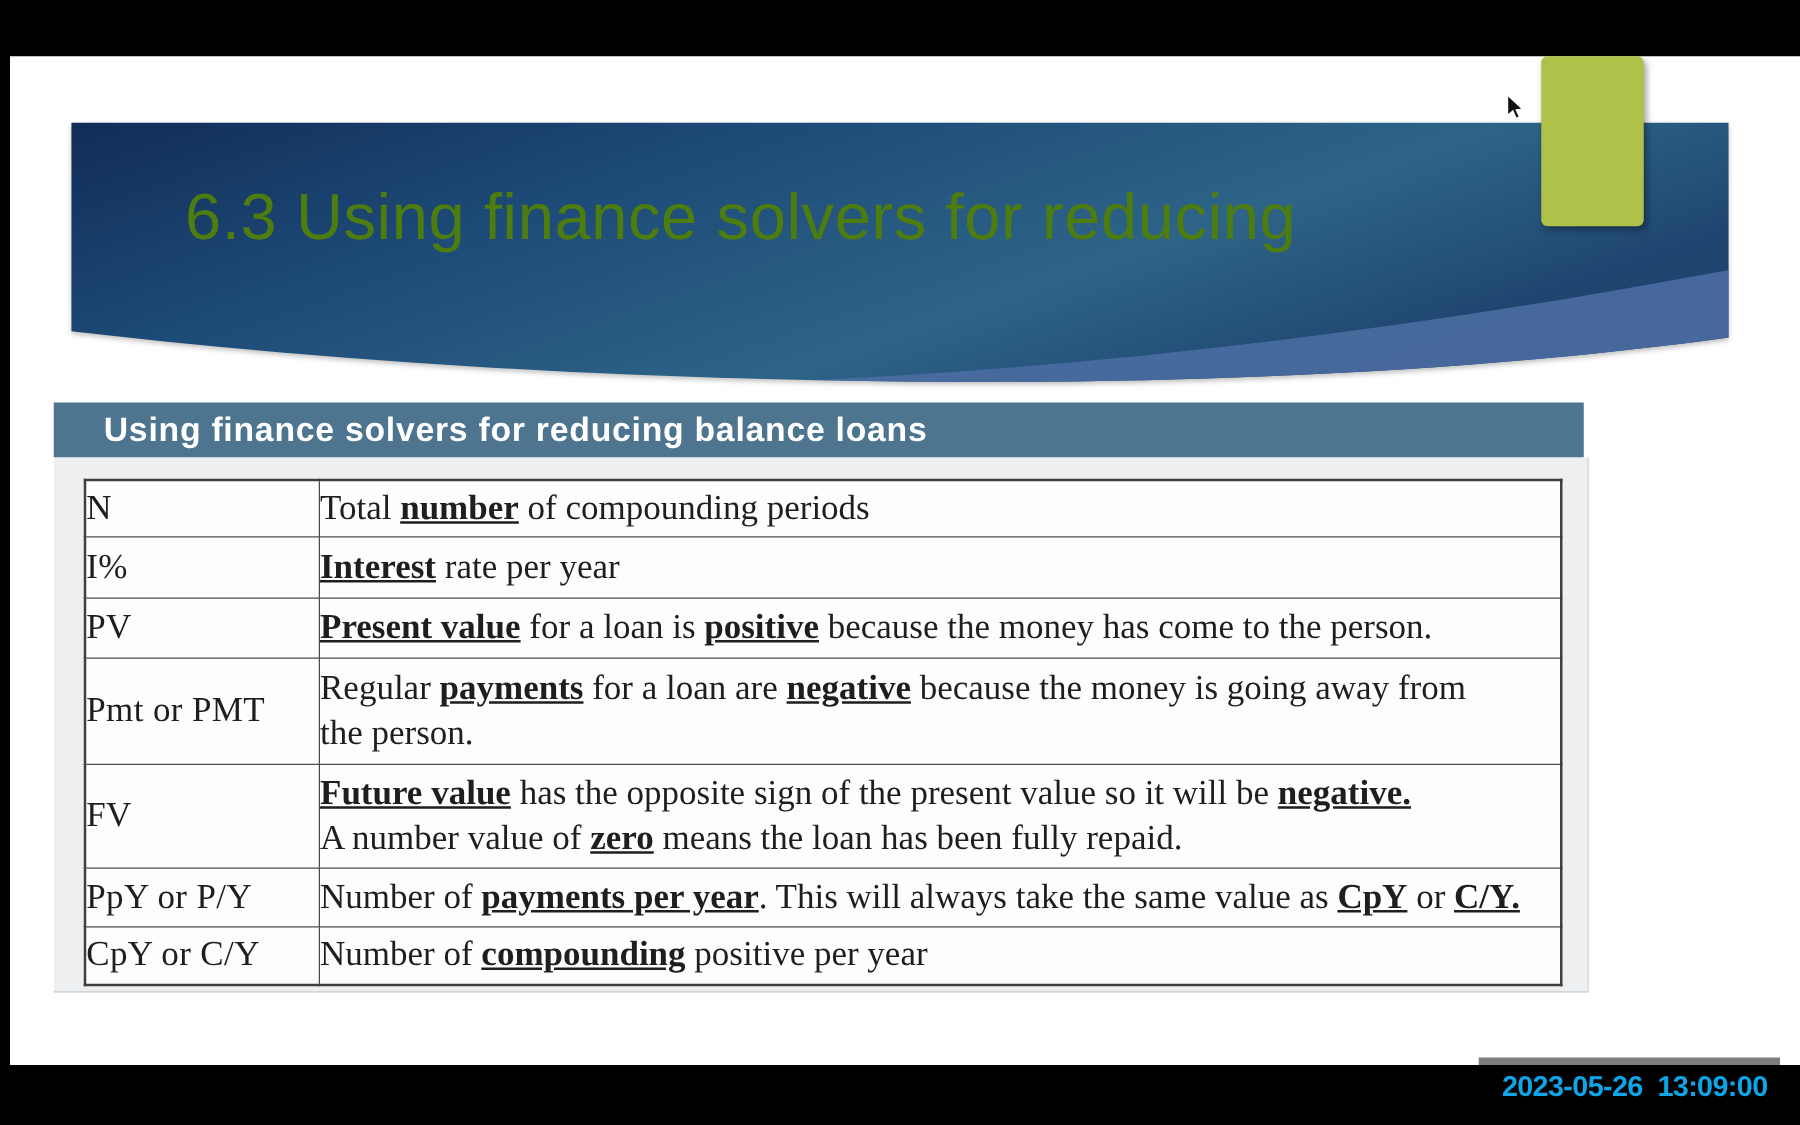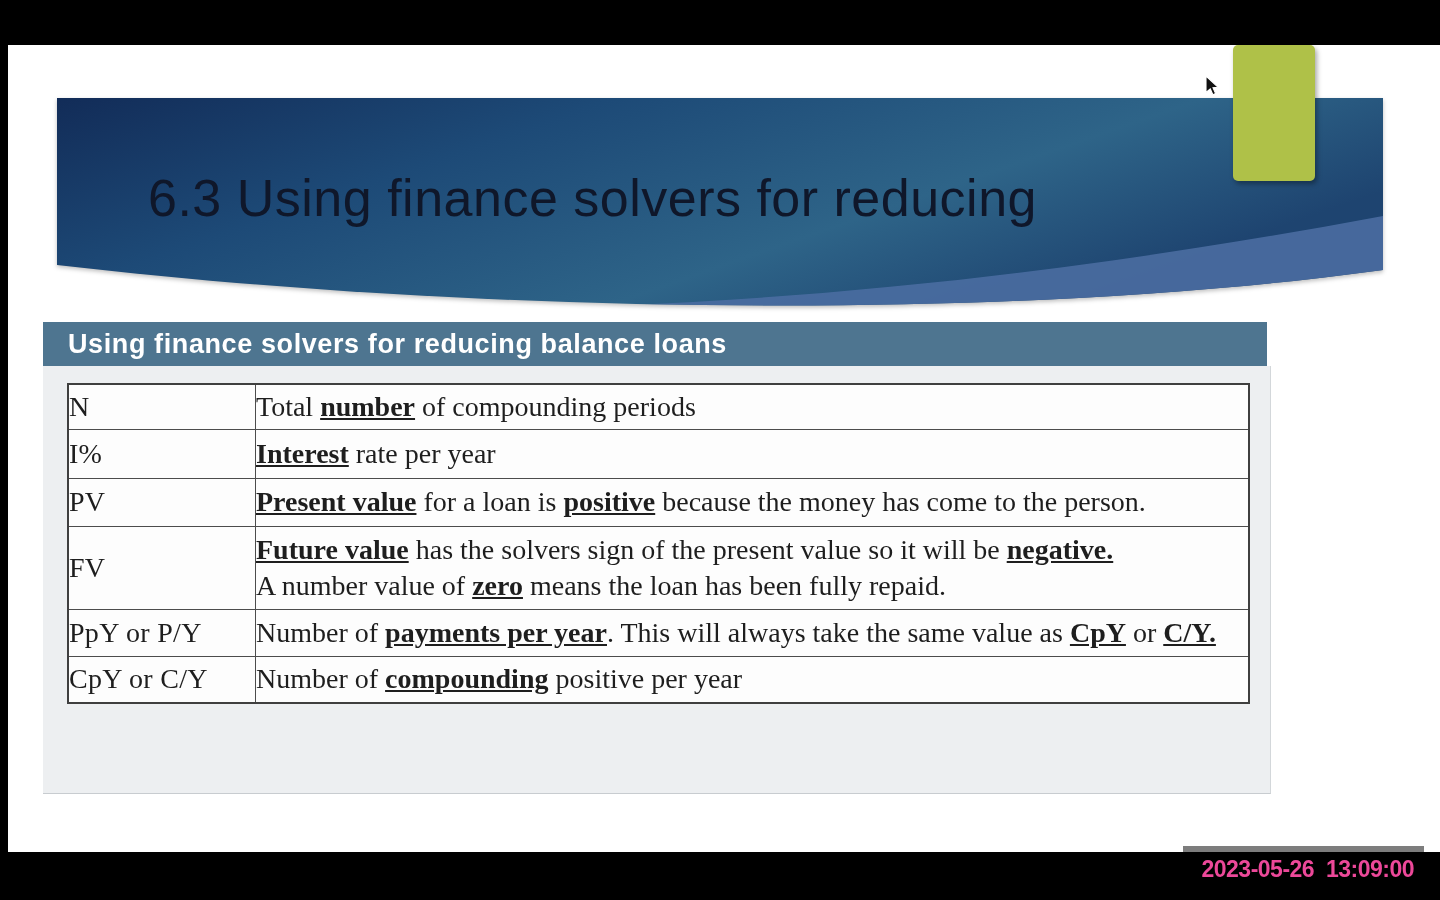--- a/index.html
+++ b/index.html
@@ -8,47 +8,47 @@
   
   .bar{position:absolute;background:#000;}
   .bar.top{left:0;top:0;width:1440px;height:45px;}
   .bar.left{left:0;top:0;width:8px;height:900px;}
   .bar.bottom{left:0;top:852px;width:1440px;height:48px;}
   
   .slide{position:absolute;left:8px;top:45px;width:1432px;height:807px;background:#ffffff;}
   
   .band{position:absolute;left:49px;top:53px;width:1326px;height:215px;
         filter:drop-shadow(0 2px 2px rgba(0,0,0,0.25));}
-  .title{position:absolute;left:140px;top:97px;color:#0f172a;font-size:52px;
-         font-weight:400;letter-spacing:0.5px;line-height:65px;font-family:"Liberation Sans",sans-serif;margin-top:24px;}
+  .title{position:absolute;left:140px;top:97px;color:#4d7c0f;font-size:52px;
+         font-weight:400;letter-spacing:0.5px;line-height:65px;font-family:"Liberation Sans",sans-serif;}
   
   .green-rect{position:absolute;left:1225px;top:0px;width:82px;height:136px;
               border-radius:5px;box-shadow:2px 3px 5px rgba(0,0,0,0.35);
               background:var(--accent-green,#afc148);}
   
   .table-header{position:absolute;left:35px;top:277px;width:1224px;height:44px;
                 background:var(--table-header-bg,#4e7590);color:#ffffff;
                 font-size:27px;font-weight:bold;letter-spacing:0.6px;
-                display:flex;align-items:center;padding-left:25px;box-sizing:border-box;}
+                display:flex;align-items:center;padding-left:40px;box-sizing:border-box;}
   
   .panel{position:absolute;left:35px;top:321px;width:1227px;height:427px;
          background:var(--panel-bg,#edeff1);border-right:1px solid #d3d7da;border-bottom:1px solid #c8ccd0;}
   table.fin{position:absolute;left:59px;top:338px;width:1183px;border-collapse:collapse;
             table-layout:fixed;background:#fdfdfd;font-family:"Liberation Serif",serif;
             color:#1e1e1e;font-size:28px;line-height:36px;}
   table.fin td{border:1px solid #4c4c4c;vertical-align:middle;padding:0;}
   table.fin{border:2px solid #3f3f3f;}
   td.key{width:186px;padding-left:12px;letter-spacing:0.3px;}
   td.desc{padding-left:11px;padding-right:8px;white-space:nowrap;overflow:visible;}
   td.desc b{font-weight:bold;text-decoration:underline;}
   
   .cursor{position:absolute;left:1197px;top:30px;}
   
   .ts-strip{position:absolute;left:1183px;top:-6px;width:241px;height:6px;background:#7d7d7d;}
-  .ts{position:absolute;right:26px;top:4px;color:#ec4899;font-size:23px;font-weight:bold;
+  .ts{position:absolute;right:26px;top:4px;color:#0ea5e9;font-size:23px;font-weight:bold;
       letter-spacing:-0.5px;white-space:pre;font-family:"Liberation Sans",sans-serif;}
 </style>
 </head>
 <body>
 
 <div class="stage">
 
   <div class="bar top"></div>
 
   <div class="slide">
@@ -88,23 +88,27 @@
         <td class="desc"><span>Total </span><b>number</b><span> of compounding periods</span></td>
       </tr>
       <tr style="height:49px;">
         <td class="key">I%</td>
         <td class="desc"><b>Interest</b><span> rate per year</span></td>
       </tr>
       <tr style="height:48px;margin-top:40px;">
         <td class="key">PV</td>
         <td class="desc"><b>Present value</b><span> for a loan is </span><b>positive</b><span> because the money has come to the person.</span></td>
       </tr>
+      <tr style="height:85px;">
+        <td class="key">Pmt or PMT</td>
+        <td class="desc"><span>Regular </span><b>payments</b><span> for a loan are </span><b>negative</b><span> because the money is going away from</span><br><span>the person.</span></td>
+      </tr>
       <tr style="height:83px;">
         <td class="key">FV</td>
-        <td class="desc"><b>Future value</b><span> has the solvers sign of the present value so it will be </span><b>negative.</b><br><span>A number value of </span><b>zero</b><span> means the loan has been fully repaid.</span></td>
+        <td class="desc"><b>Future value</b><span> has the opposite sign of the present value so it will be </span><b>negative.</b><br><span>A number value of </span><b>zero</b><span> means the loan has been fully repaid.</span></td>
       </tr>
       <tr style="height:47px;">
         <td class="key">PpY or P/Y</td>
         <td class="desc"><span>Number of </span><b>payments per year</b><span>. This will always take the same value as </span><b>CpY</b><span> or </span><b>C/Y.</b></td>
       </tr>
       <tr style="height:47px;margin-top:33px;">
         <td class="key">CpY or C/Y</td>
         <td class="desc"><span>Number of </span><b>compounding</b><span> positive per year</span></td>
       </tr>
     </tbody>

